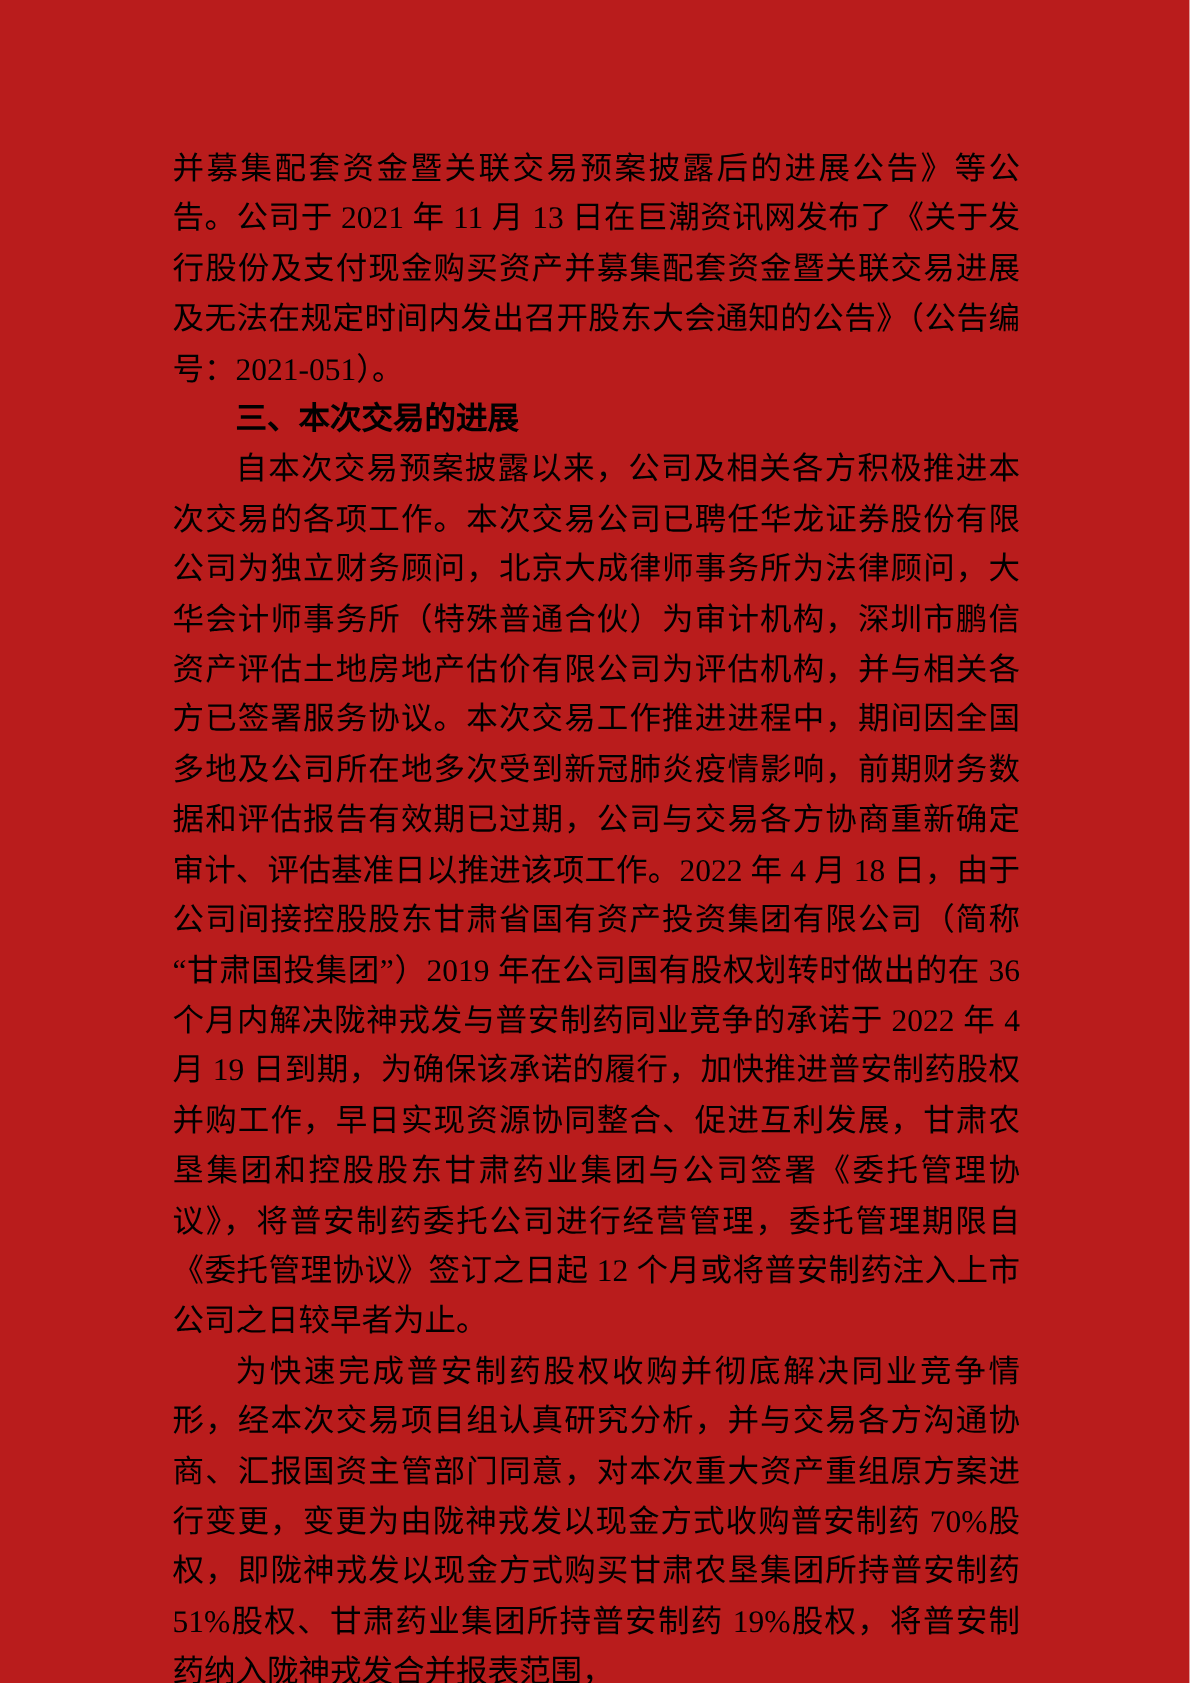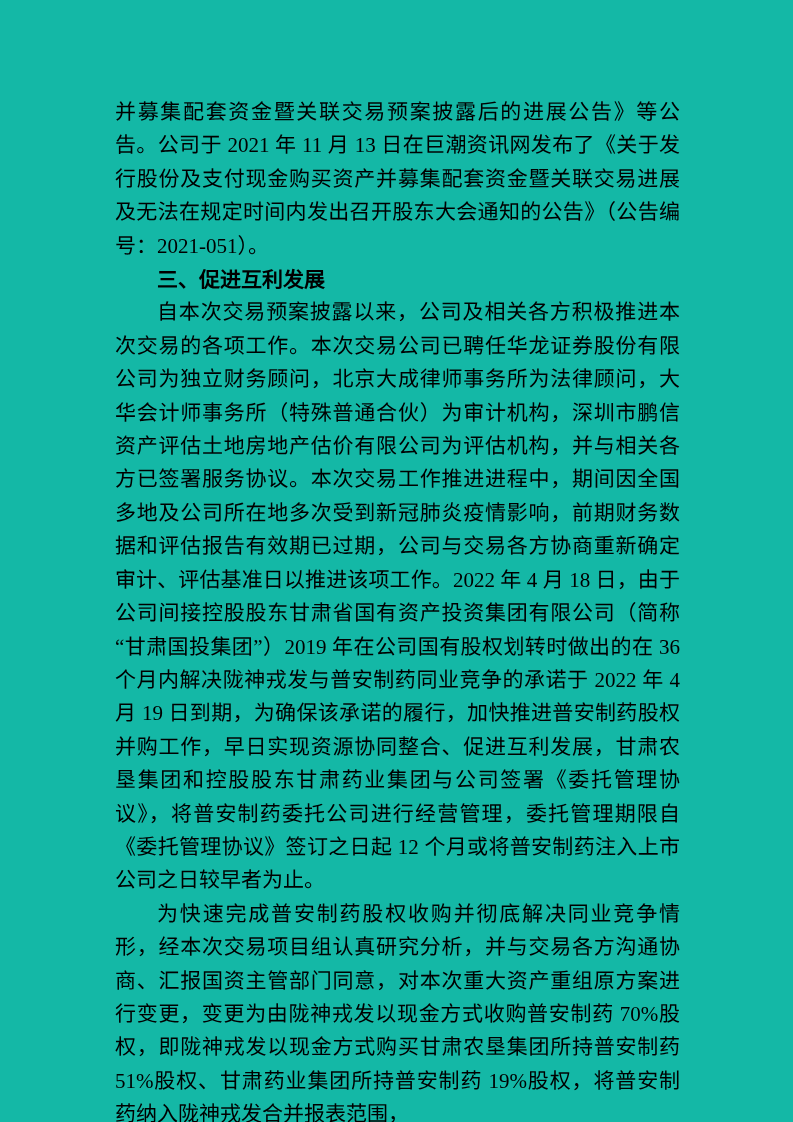--- a/index.html
+++ b/index.html
@@ -6,21 +6,21 @@
     html, body {
       margin: 0;
       padding: 0;
       background: #ffffff;
     }
     .page {
       position: relative;
       width: 793px;
       height: 1122px;
       margin: 0 auto;
-      background: #14b8a6;
+      background: #b91c1c;
       box-sizing: border-box;
       padding: 96px 113px 0 115px;
       overflow: hidden;
       font-family: "Liberation Serif", "DejaVu Serif", serif;
       font-size: 21px;
       line-height: 33.4px;
       color: #000000;
       text-align: justify;
       text-justify: inter-ideograph;
     }
@@ -40,16 +40,16 @@
       line-height: 33.4px;
       font-weight: bold;
       font-family: "Liberation Sans", "DejaVu Sans", sans-serif;
     }
   </style>
 </head>
 <body>
 
 <div class="page">
   <p class="para no-indent">并募集配套资金暨关联交易预案披露后的进展公告》等公告。公司于 2021 年 11 月 13 日在巨潮资讯网发布了《关于发行股份及支付现金购买资产并募集配套资金暨关联交易进展及无法在规定时间内发出召开股东大会通知的公告》（公告编号：2021-051）。</p>
-  <h3 class="heading">三、促进互利发展</h3>
+  <h3 class="heading">三、本次交易的进展</h3>
   <p class="para">自本次交易预案披露以来，公司及相关各方积极推进本次交易的各项工作。本次交易公司已聘任华龙证券股份有限公司为独立财务顾问，北京大成律师事务所为法律顾问，大华会计师事务所（特殊普通合伙）为审计机构，深圳市鹏信资产评估土地房地产估价有限公司为评估机构，并与相关各方已签署服务协议。本次交易工作推进进程中，期间因全国多地及公司所在地多次受到新冠肺炎疫情影响，前期财务数据和评估报告有效期已过期，公司与交易各方协商重新确定审计、评估基准日以推进该项工作。2022 年 4 月 18 日，由于公司间接控股股东甘肃省国有资产投资集团有限公司（简称“甘肃国投集团”）2019 年在公司国有股权划转时做出的在 36 个月内解决陇神戎发与普安制药同业竞争的承诺于 2022 年 4 月 19 日到期，为确保该承诺的履行，加快推进普安制药股权并购工作，早日实现资源协同整合、促进互利发展，甘肃农垦集团和控股股东甘肃药业集团与公司签署《委托管理协议》，将普安制药委托公司进行经营管理，委托管理期限自《委托管理协议》签订之日起 12 个月或将普安制药注入上市公司之日较早者为止。</p>
   <p class="para">为快速完成普安制药股权收购并彻底解决同业竞争情形，经本次交易项目组认真研究分析，并与交易各方沟通协商、汇报国资主管部门同意，对本次重大资产重组原方案进行变更，变更为由陇神戎发以现金方式收购普安制药 70%股权，即陇神戎发以现金方式购买甘肃农垦集团所持普安制药 51%股权、甘肃药业集团所持普安制药 19%股权，将普安制药纳入陇神戎发合并报表范围，</p>
 </div>
 
 </body></html>

